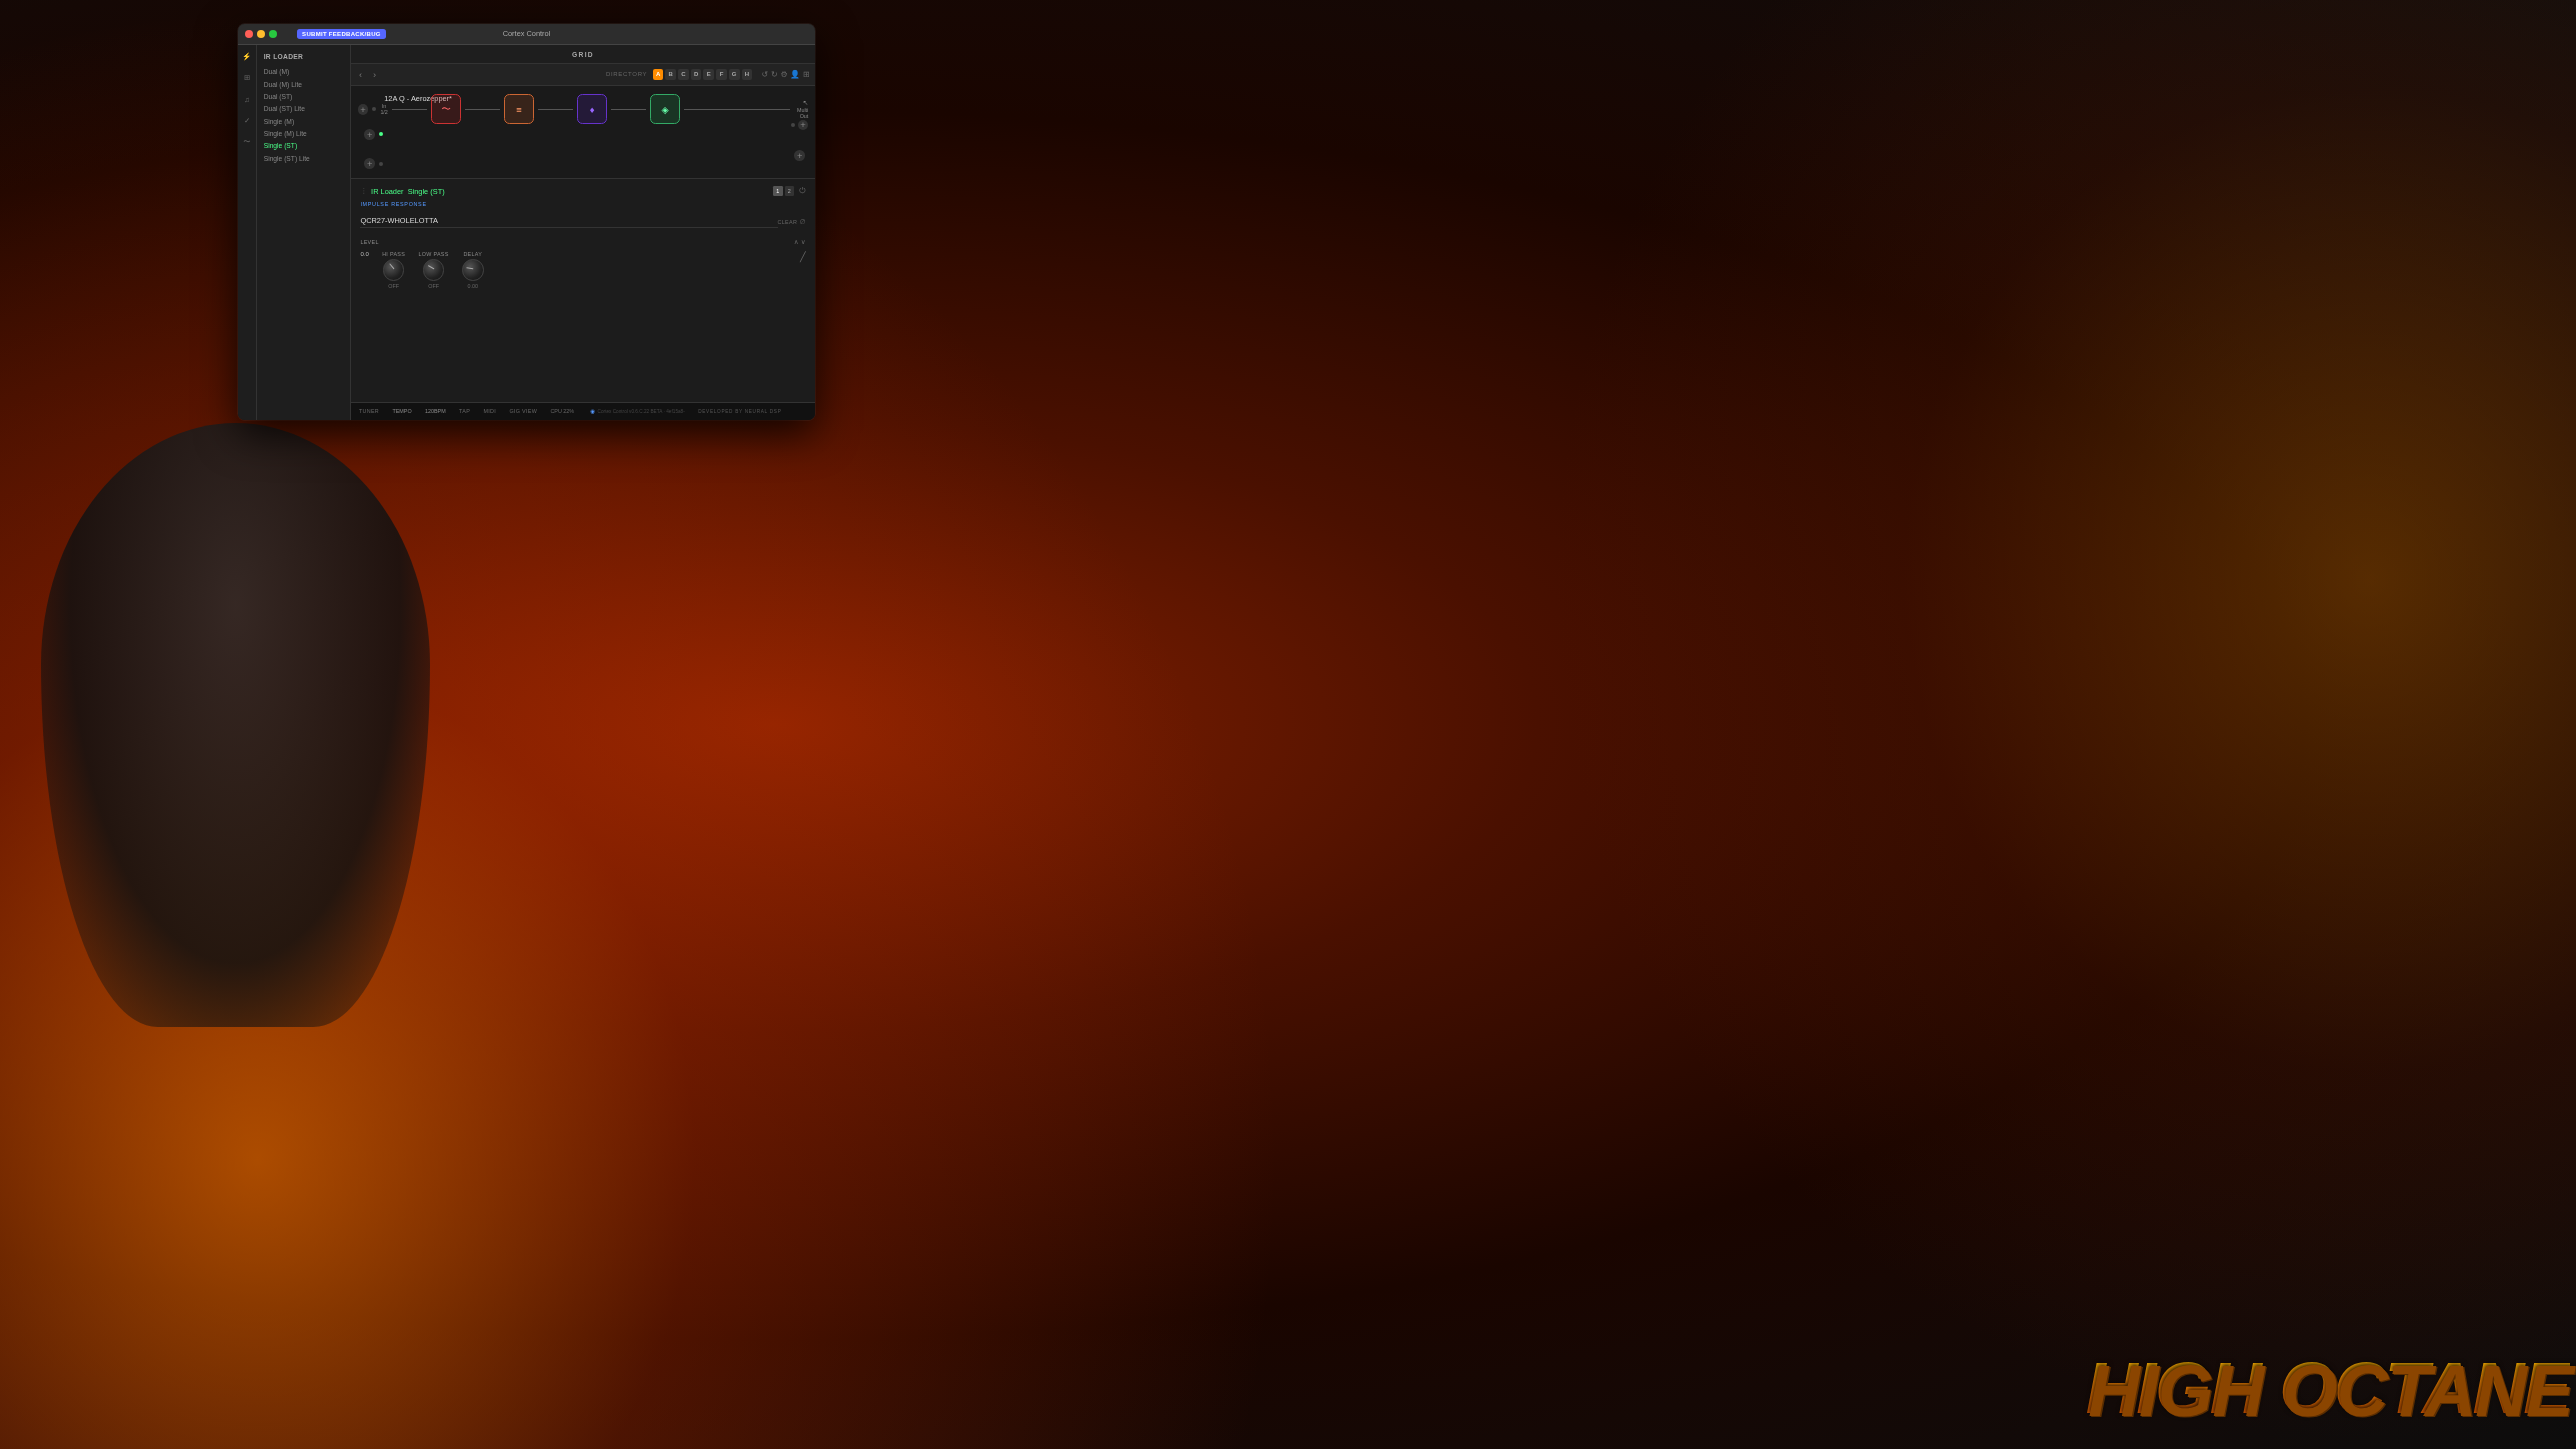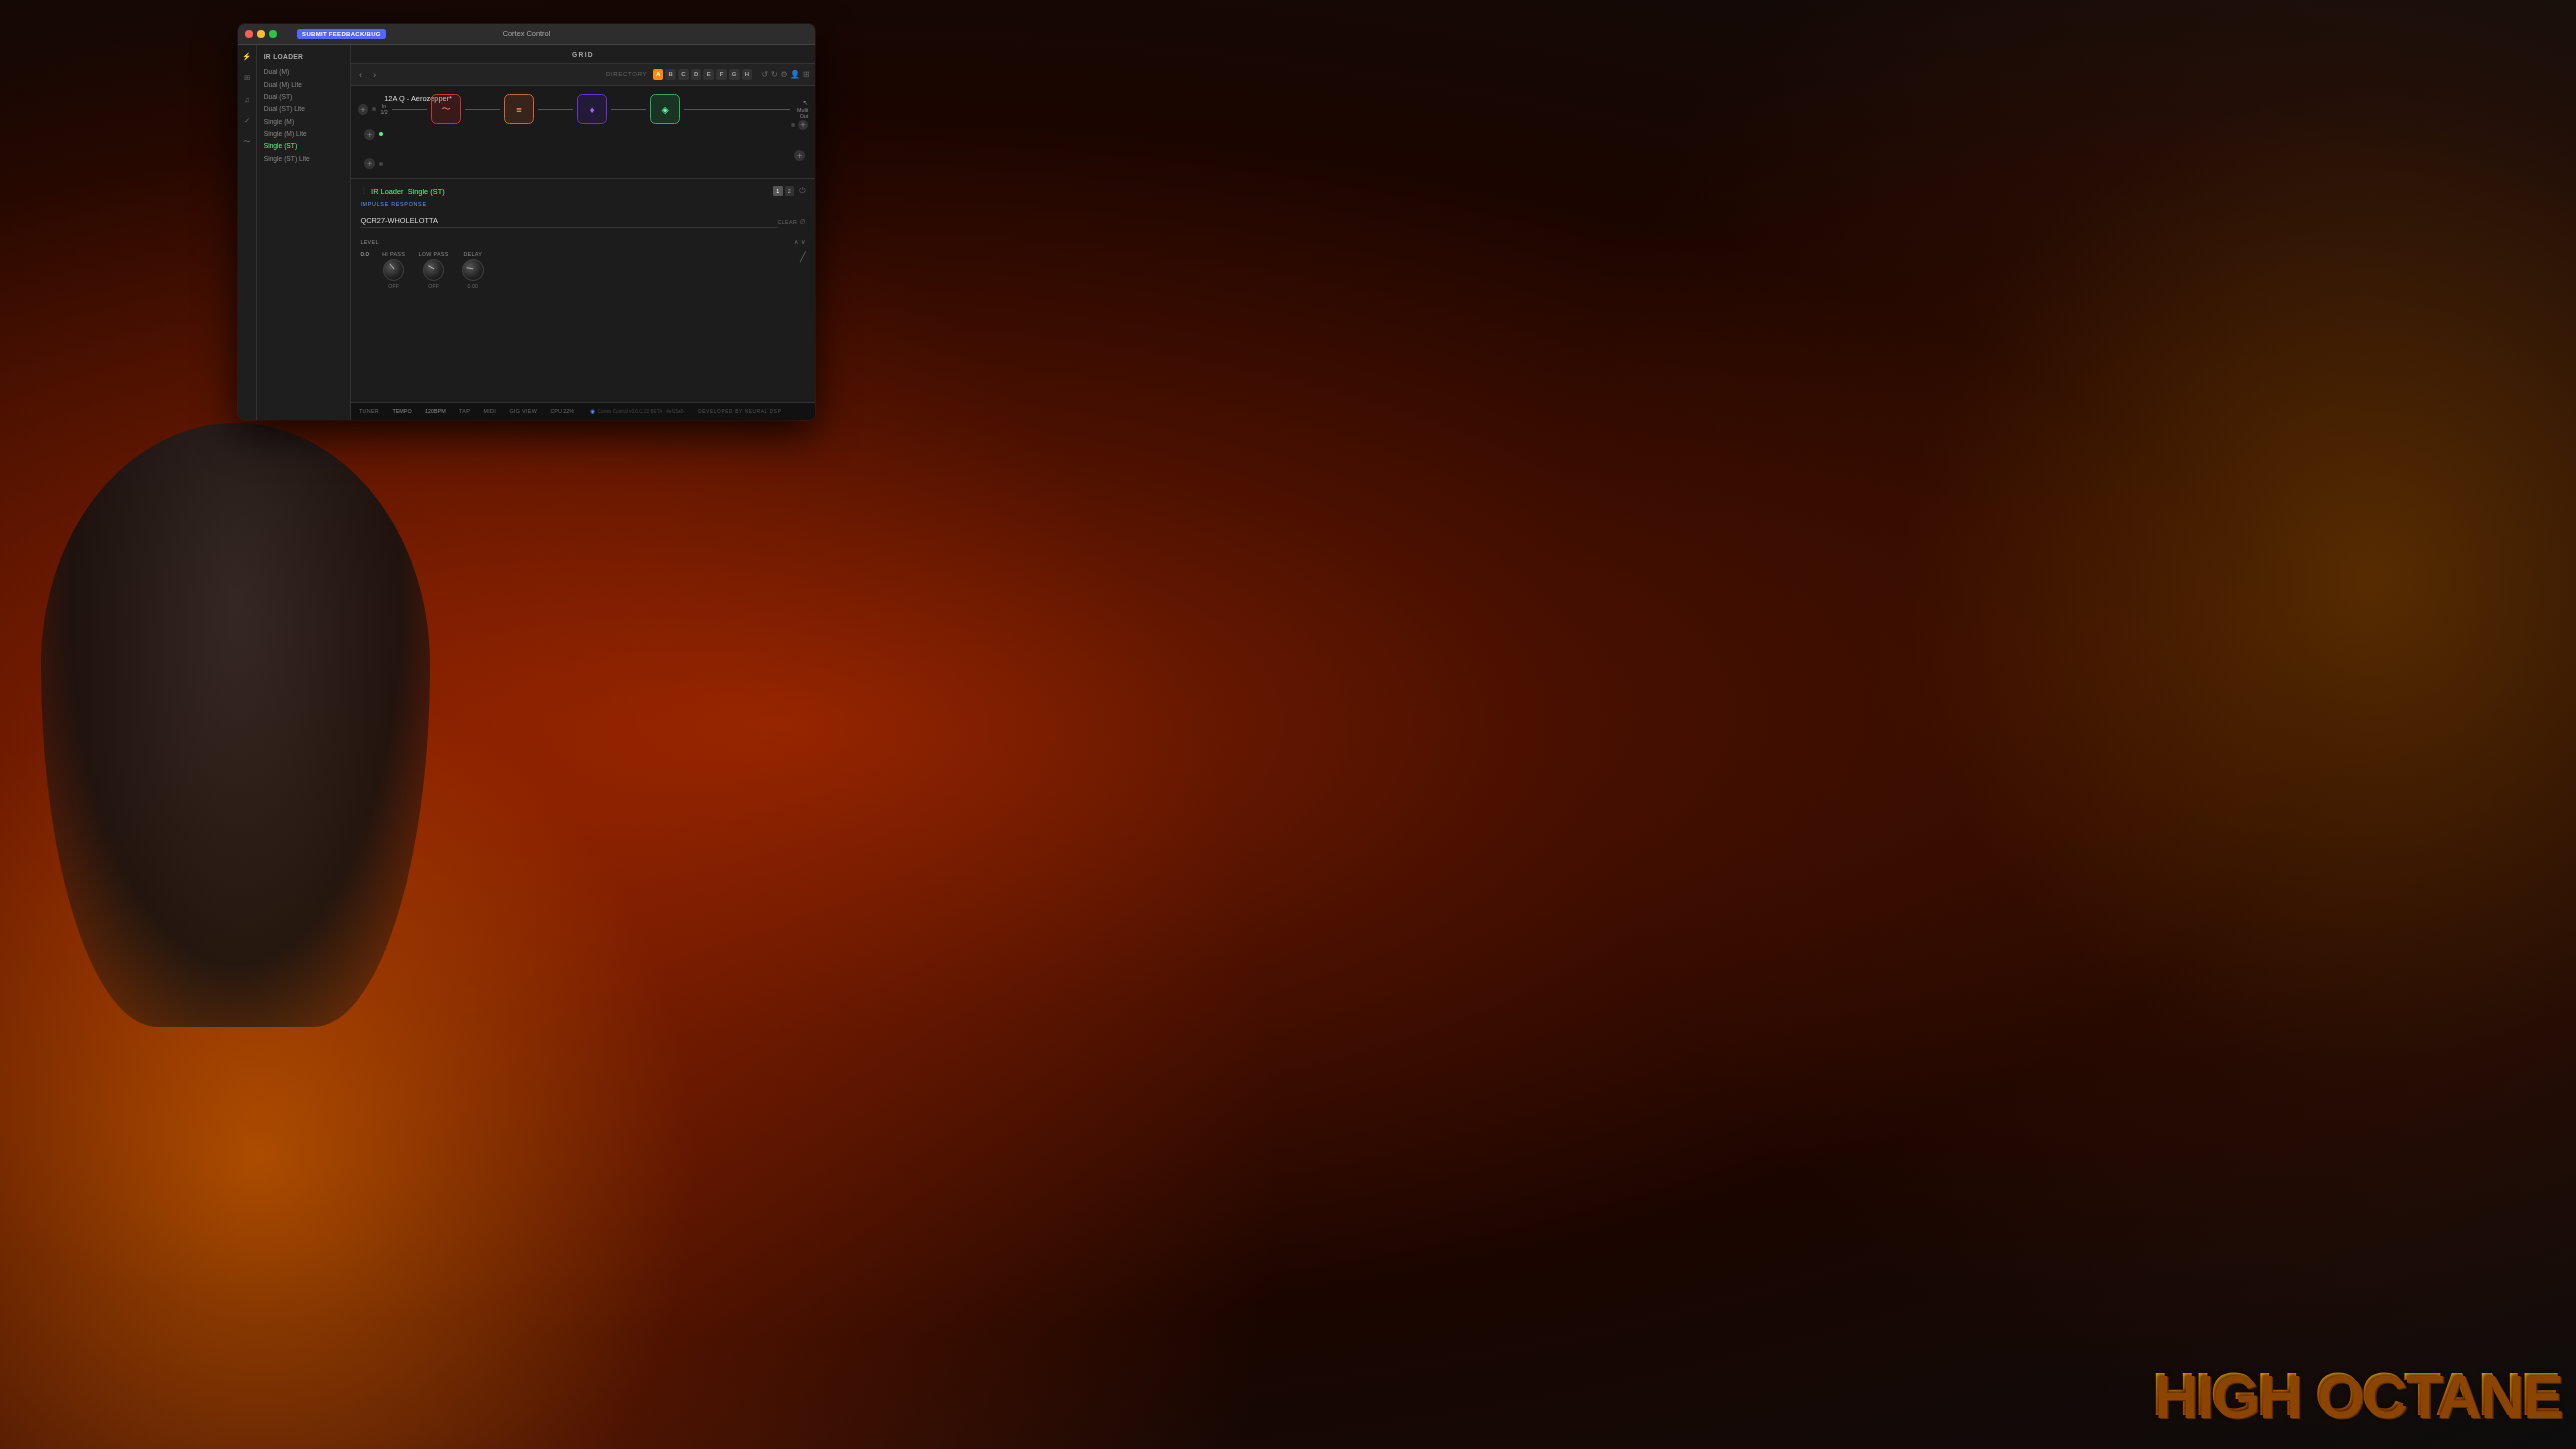--- a/index.html
+++ b/index.html
@@ -46,23 +46,24 @@
       height: 604px;
       background: radial-gradient(ellipse at 50% 30%, #2a2a2a 0%, #111 60%, transparent 100%);
       border-radius: 50% 50% 30% 30% / 40% 40% 60% 60%;
       opacity: 0.85;
     }
 
     
     .high-octane {
       position: absolute;
       bottom: 20px;
-      right: 16px;
-      font-size: 61px;
+      right: 6px;
+      font-size: 72px;
       font-weight: 900;
+      font-style: italic;
       color: #FF8C00;
       text-shadow: 2.7px 2.7px 0 #8B4500, 4px 4px 0 #5a2d00, 1.3px 1.3px 5.4px rgba(0,0,0,0.8);
       z-index: 10;
       letter-spacing: -1.3px;
       background: linear-gradient(180deg, #FFD700 0%, #FF8C00 40%, #CC4400 100%);
       -webkit-background-clip: text;
       -webkit-text-fill-color: transparent;
       background-clip: text;
     }
 

